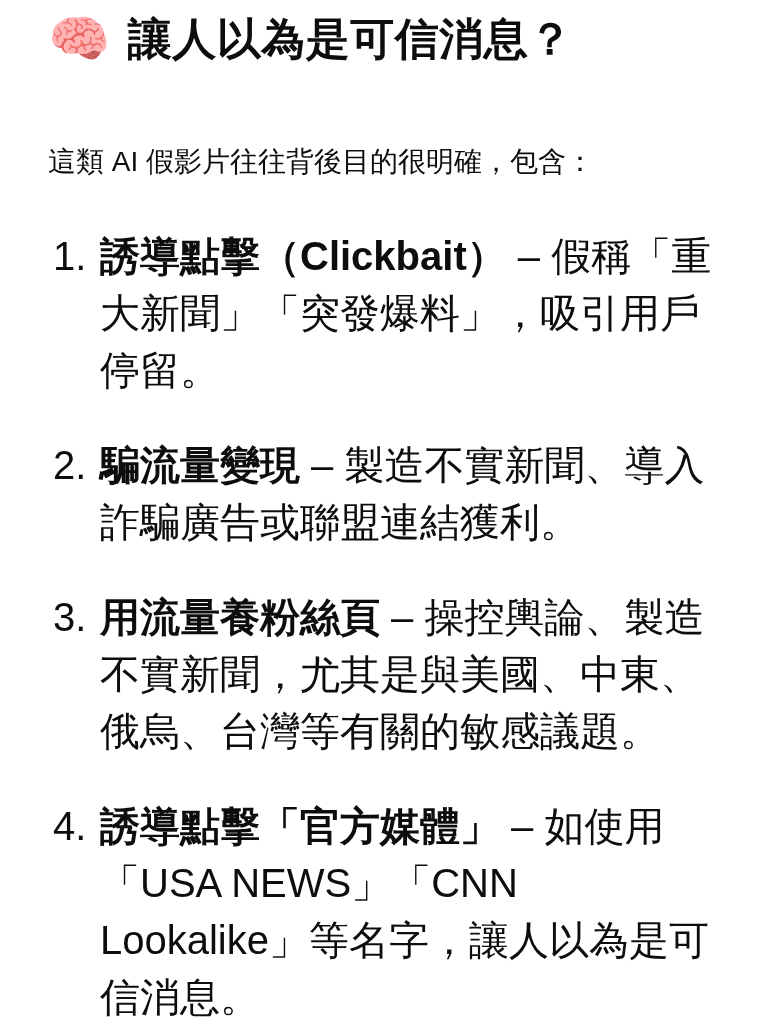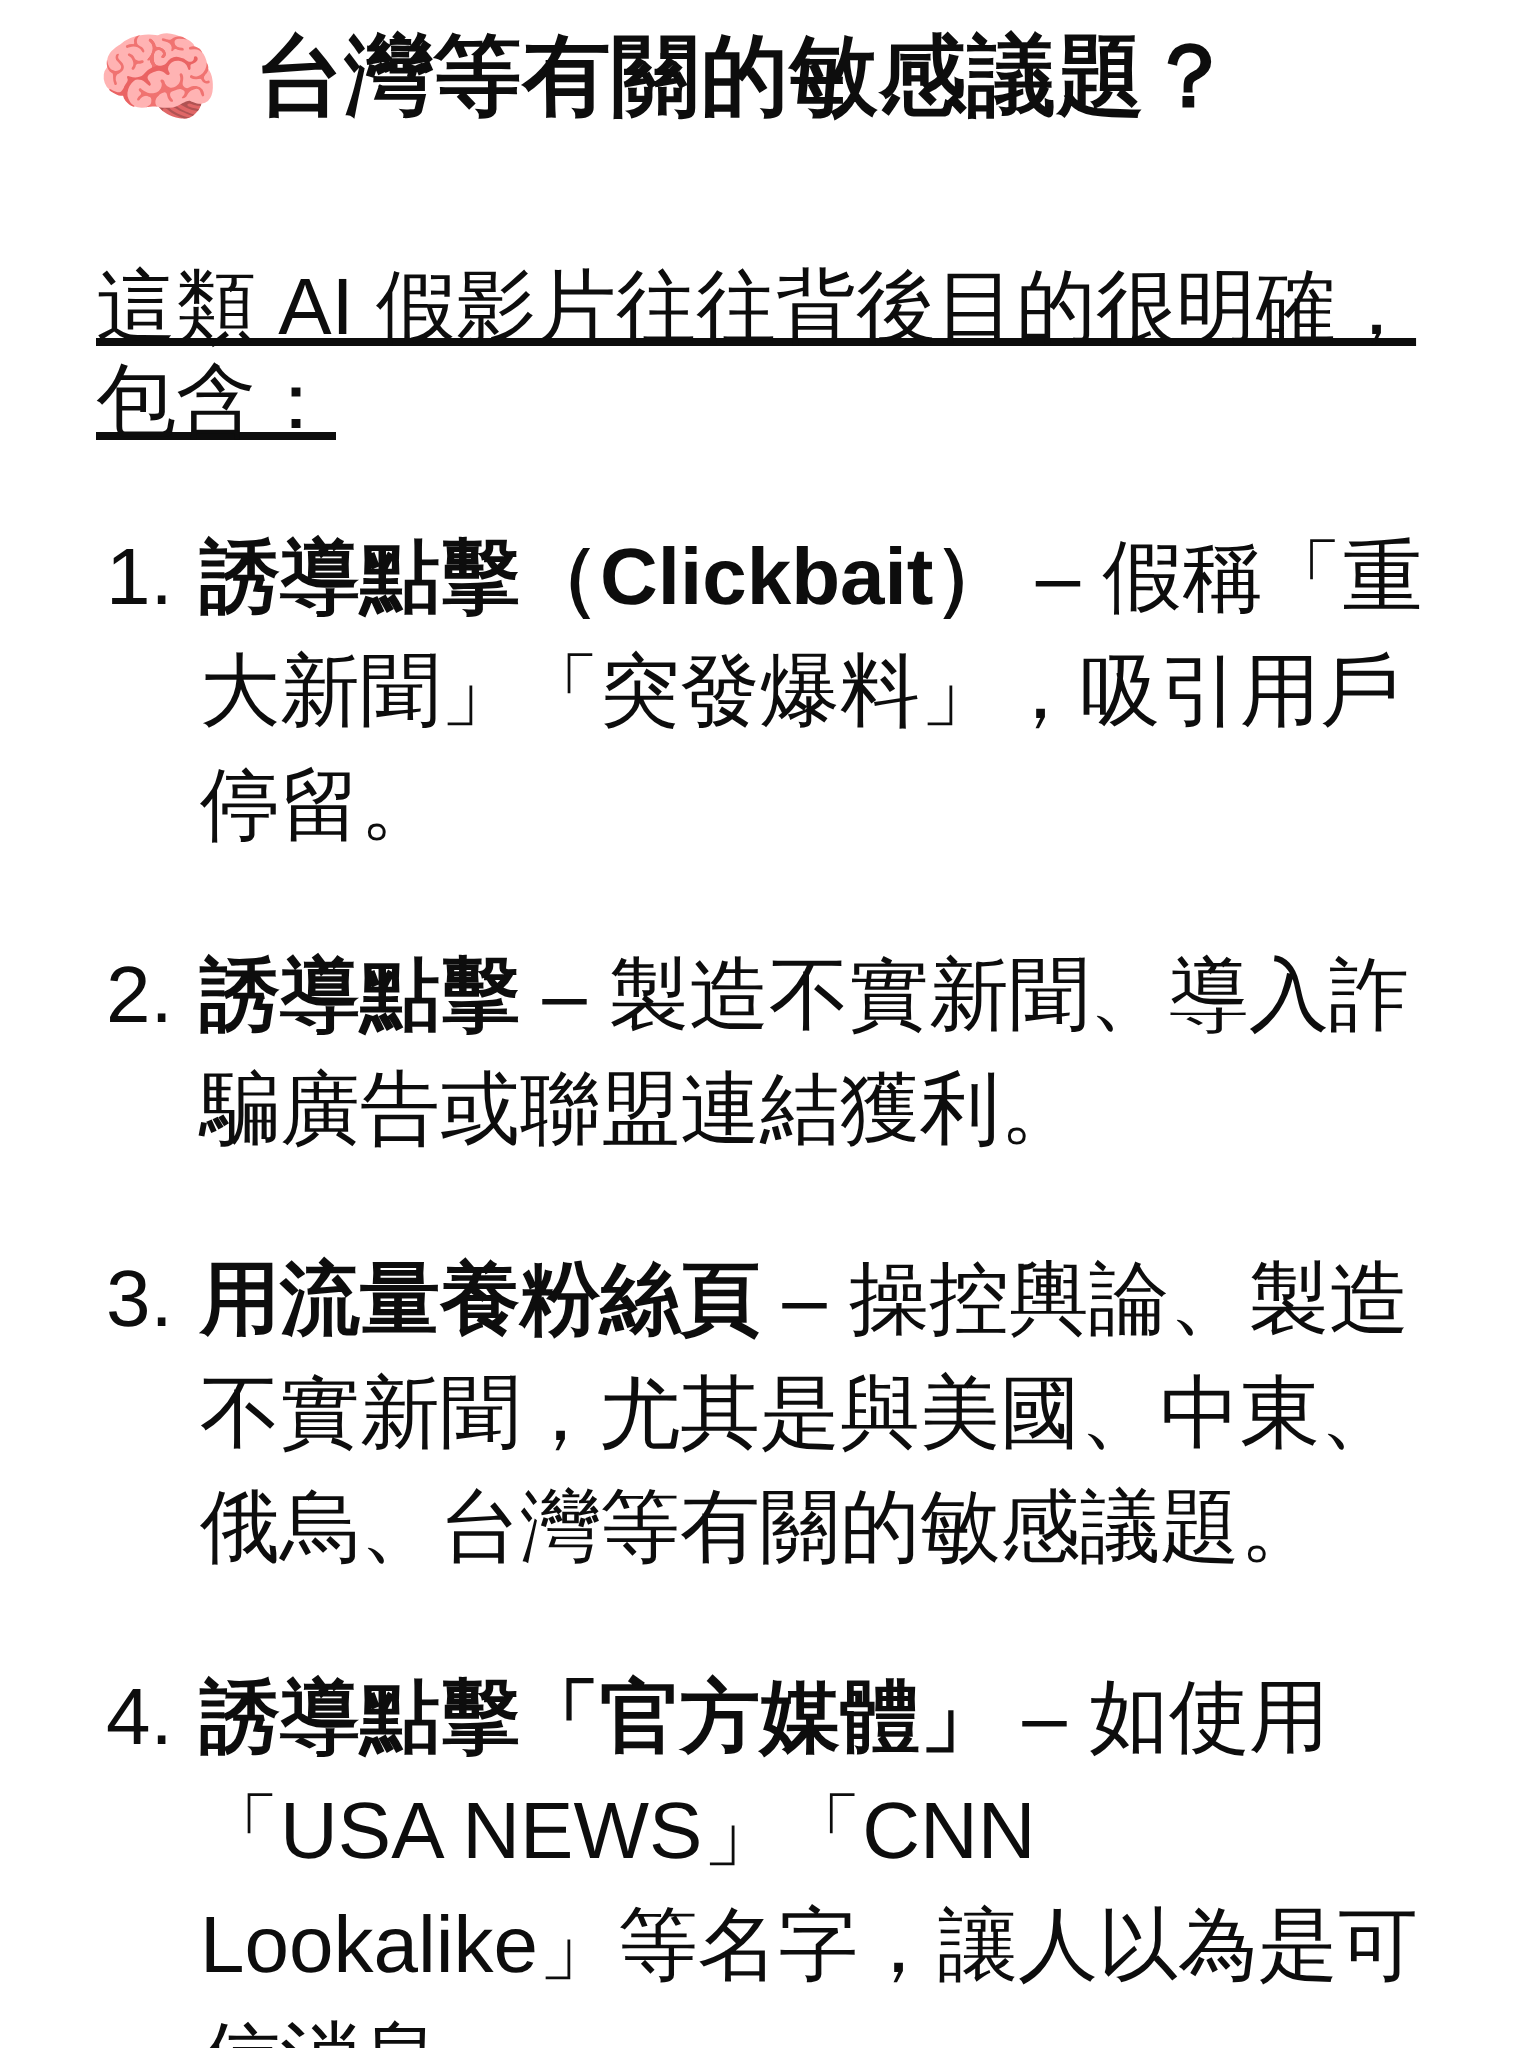--- a/index.html
+++ b/index.html
@@ -27,24 +27,23 @@
     margin: 12px 0 66px 0;
     letter-spacing: 0.5px;
   }
   .heading-emoji {
     font-size: 50px;
     line-height: 1;
     color: #e08da0; 
     flex: 0 0 auto;
   }
   .intro {
-    font-size: 40px;
-    line-height: 47px;
+    font-size: 28px;
+    line-height: 61px;
     margin: 0 0 36px 0;
-    text-decoration: underline;
   }
   .reasons-list {
     list-style: none;
     margin: 0;
     padding: 0;
     font-size: 40px;
     line-height: 57px;
   }
   .list-item {
     display: flex;
@@ -67,35 +66,35 @@
     font-weight: 700;
   }
 </style>
 </head>
 <body>
 
 <div class="content">
 
   <h1 class="heading">
     <span class="heading-emoji">🧠</span>
-    <span>台灣等有關的敏感議題？</span>
+    <span>讓人以為是可信消息？</span>
   </h1>
 
   <p class="intro">這類 AI 假影片往往背後目的很明確，包含：</p>
 
   <ol class="reasons-list">
 
     <li class="list-item">
       <span class="item-marker">1.</span>
       <span class="item-body"><span class="item-bold">誘導點擊（Clickbait）</span><span> – 假稱「重大新聞」「突發爆料」，吸引用戶停留。</span></span>
     </li>
 
     <li class="list-item">
       <span class="item-marker">2.</span>
-      <span class="item-body"><span class="item-bold">誘導點擊</span><span> – 製造不實新聞、導入詐騙廣告或聯盟連結獲利。</span></span>
+      <span class="item-body"><span class="item-bold">騙流量變現</span><span> – 製造不實新聞、導入詐騙廣告或聯盟連結獲利。</span></span>
     </li>
 
     <li class="list-item">
       <span class="item-marker">3.</span>
       <span class="item-body"><span class="item-bold">用流量養粉絲頁</span><span> – 操控輿論、製造不實新聞，尤其是與美國、中東、俄烏、台灣等有關的敏感議題。</span></span>
     </li>
 
     <li class="list-item">
       <span class="item-marker">4.</span>
       <span class="item-body"><span class="item-bold">誘導點擊「官方媒體」</span><span> – 如使用「USA NEWS」「CNN Lookalike」等名字，讓人以為是可信消息。</span></span>

